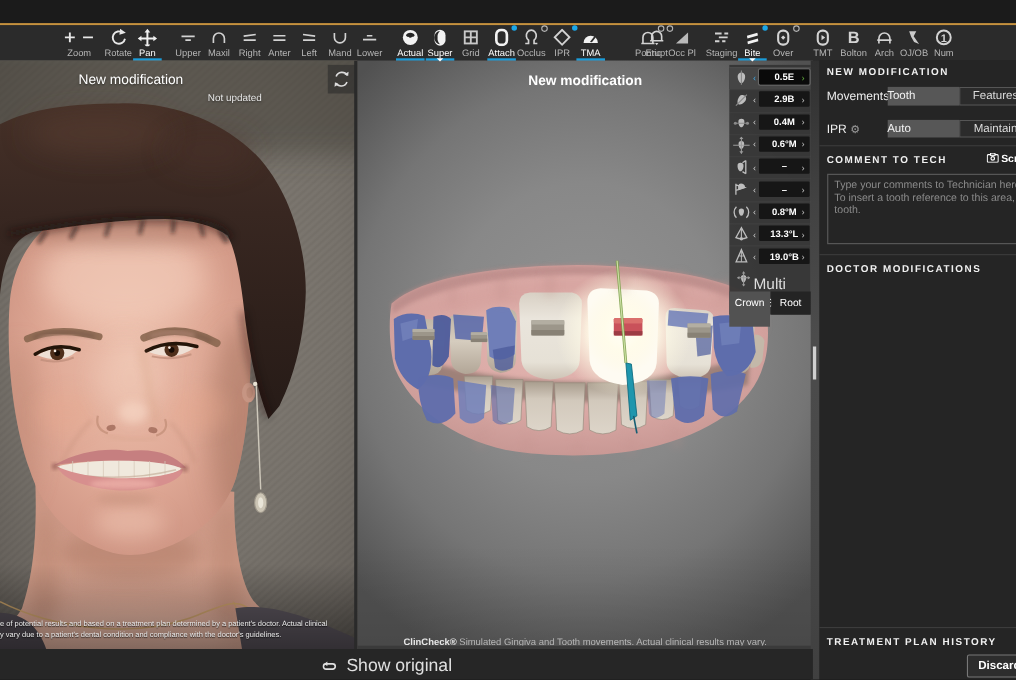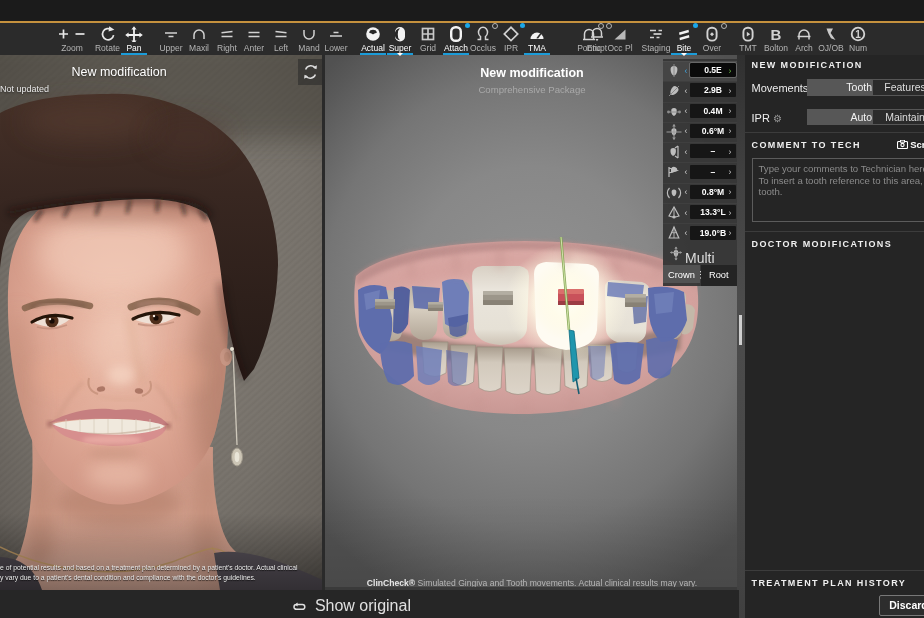--- a/index.html
+++ b/index.html
@@ -12,21 +12,21 @@
 .ti .ig{position:absolute;left:0;right:0;top:3px;height:16px}
 .ti .lb{position:absolute;left:-8px;right:-8px;top:19.5px;font-size:8.5px;color:#b5b5b5;letter-spacing:0}
 .ti.sel .lb{color:#fff}
 .ti.sel .ul{position:absolute;left:50%;margin-left:-13px;width:26px;height:3px;bottom:-1px;background:#1b9cd9}
 .caret{position:absolute;left:50%;margin-left:-3.5px;bottom:-1px;width:0;height:0;border-left:3.5px solid transparent;border-right:3.5px solid transparent;border-top:3.5px solid #fff;z-index:3}
 .dot{position:absolute;top:0px;width:5px;height:5px;border-radius:50%;background:#1aa7e8}
 .deg{position:absolute;top:0px;width:4px;height:4px;border-radius:50%;border:1px solid #b5b5b5}
 
 #leftpanel{left:0;top:55px;width:325px;height:535px;background:#6e6a62;overflow:hidden}
 #lp-title{left:0;top:10px;width:238px;text-align:center;color:#fff;font-size:12.5px;z-index:5;text-shadow:0 1px 2px rgba(0,0,0,.5)}
-#lp-sub{left:0;top:29px;width:238px;text-align:left;color:#e8e8e8;font-size:9px;z-index:5;text-shadow:0 1px 2px rgba(0,0,0,.5)}
+#lp-sub{left:0;top:29px;width:238px;text-align:right;color:#e8e8e8;font-size:9px;z-index:5;text-shadow:0 1px 2px rgba(0,0,0,.5)}
 #lp-refresh{left:298px;top:4px;width:25px;height:26px;background:rgba(40,40,40,.55);z-index:5}
 #lp-disc{left:0px;top:508px;width:322px;color:#ececec;font-size:6.8px;line-height:9.5px;z-index:5;text-shadow:0 1px 1px rgba(0,0,0,.8);white-space:nowrap;overflow:hidden}
 #lp-edge{left:322px;top:0;width:3px;height:535px;background:#2a2a2a;z-index:6}
 
 #viewport{left:325px;top:55px;width:414px;height:535px;background:radial-gradient(ellipse 72% 60% at 50% 46%,#929292 0%,#888 42%,#757575 70%,#5a5a5a 92%,#515151 100%)}
 #vp-title{left:0;top:11px;width:414px;text-align:center;color:#fff;font-size:12.5px;font-weight:bold}
 #vp-sub{left:0;top:28.5px;width:414px;text-align:center;color:#a9a9a9;font-size:9.6px}
 #vp-cap{left:0;top:523px;width:414px;text-align:center;color:#c9c9c9;font-size:8.6px}
 #vp-cap b{color:#fff}
 
@@ -36,31 +36,31 @@
 .mico{position:absolute;left:3px;top:2px;width:16px;height:16px}
 .mlt{position:absolute;left:19px;top:5.5px;width:8px;font-size:8.5px;color:#cfcfcf;text-align:center;line-height:9px}
 .mrt{position:absolute;right:3px;top:5.5px;width:8px;font-size:8.5px;color:#cfcfcf;text-align:center;line-height:9px}
 .mval{position:absolute;left:27px;top:2.2px;width:46px;height:14px;background:#161616;color:#fff;font-size:8.6px;font-weight:bold;text-align:center;line-height:14.5px;border-radius:1px}
 .mrow.hl .mval{background:#0a0a0a;outline:1px solid #666}
 .mrow.hl .mlt{color:#41a8e4}
 .mrow.hl .mrt{color:#6cbf44}
 #mv-multi{position:relative;height:21px}
 #mv-multi .mtx{position:absolute;left:22px;top:6px;font-size:14px;color:#ddd}
 #mv-cr{position:relative;height:21.5px}
-#mv-cr .crown{position:absolute;left:0;top:.5px;width:37px;height:18px;background:#525252;color:#fff;font-size:9.3px;text-align:center;line-height:21px}
+#mv-cr .crown{position:absolute;left:0;top:.5px;width:37px;height:32px;background:#525252;color:#fff;font-size:9.3px;text-align:center;line-height:21px}
 #mv-cr .root{position:absolute;left:37.5px;top:.5px;right:0;height:21px;background:#242424;color:#fff;font-size:9.3px;text-align:center;line-height:21px}
 
 #scrl{left:737px;top:55px;width:7.5px;height:563px;background:linear-gradient(#303030 0,#424242 130px,#4c4c4c 250px,#484848 420px,#404040 100%)}
 #scrl .thumb{position:absolute;left:2.2px;top:260px;width:2.6px;height:30px;background:#cfcfcf}
 
 #rightpanel{left:744.5px;top:55px;width:179.5px;height:563px;background:#252525;color:#ddd}
 .rp-h{position:absolute;left:7px;font-size:9px;font-weight:bold;letter-spacing:1.4px;color:#f0f0f0;white-space:nowrap}
 .rp-div{position:absolute;left:0;width:180px;height:1px;background:#3c3c3c}
 .rlabel{position:absolute;left:7px;font-size:11px;color:#eee}
-.btn-on{position:absolute;background:#575757;color:#f2f2f2;font-size:10.5px;text-align:right}
+.btn-on{position:absolute;background:#575757;color:#f2f2f2;font-size:10.5px;text-align:left}
 .btn-off{position:absolute;background:#2b2b2b;color:#dcdcdc;font-size:10.5px;text-align:center;box-shadow:inset 0 0 0 1px #565656}
 #ta{position:absolute;left:7px;top:103px;width:205px;height:64px;border:1px solid #5c5c5c;color:#8b8b8b;font-size:9.6px;line-height:11.7px;padding:4px 0 0 6px;box-sizing:border-box;white-space:nowrap}
 .dmod{position:absolute;left:7px;font-size:9.6px;color:#c9c9c9;line-height:10.4px}
 #discard{position:absolute;left:134px;top:540px;width:58px;height:19px;background:#2d2d2d;border:1px solid #787878;border-radius:2px;color:#fff;font-size:10.5px;font-weight:bold;text-align:center;line-height:19px}
 
 #bottombar{left:0;top:590px;width:739px;height:28px;background:#262626}
 #bb-inner{position:absolute;left:293px;top:7px;color:#e0e0e0;font-size:16px}
 </style></head>
 <body>
 <div id="app">
@@ -446,21 +446,20 @@
           </g>
           <path d="M18.9 6.2 l-0.4 4 -3.6 -1.8 z" fill="#dcdcdc"></path>
           <path d="M6.1 19.8 l0.4 -4 3.6 1.8 z" fill="#dcdcdc"></path>
         </svg></div>
     <div class="abs" id="lp-disc">e of potential results and based on a treatment plan determined by a patient's doctor. Actual clinical<br>y vary due to a patient's dental condition and compliance with the doctor's guidelines.</div>
     <div class="abs" id="lp-edge"></div>
   </div>
 
   <div class="abs" id="viewport">
     <div class="abs" id="vp-title">New modification</div>
-    <div class="abs" id="vp-sub">Comprehensive Package</div>
     <svg class="abs" style="left:25px;top:175px" width="355" height="200" viewBox="0 0 355 200">
 <defs>
 <radialGradient id="ging" cx="50%" cy="38%" r="72%">
             <stop offset="0%" stop-color="#e6bab5"></stop>
             <stop offset="55%" stop-color="#d9a8a4"></stop>
             <stop offset="85%" stop-color="#c99995"></stop>
             <stop offset="100%" stop-color="#ba8c8a"></stop>
           </radialGradient>
 <linearGradient id="rim" x1="0" y1="0" x2="0" y2="1">
             <stop offset="0%" stop-color="#c79f97" stop-opacity="0"></stop>

